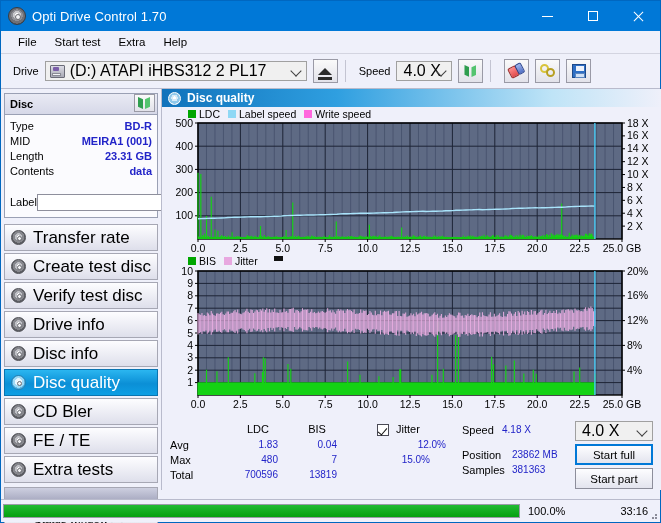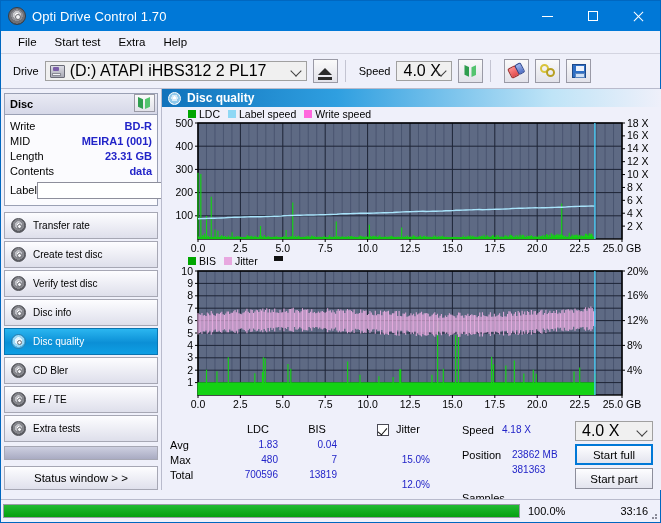--- a/index.html
+++ b/index.html
@@ -86,32 +86,32 @@
   
   .panel{margin:4px 3px 0 3px;border:1px solid #9aa0b4;background:#fbfbfe;}
   .panel-hd{height:20px;background:linear-gradient(#e9eaf4,#d6d8e8);display:flex;align-items:center;
             border-bottom:1px solid #9aa0b4;position:relative;}
   .panel-hd b{font-size:11px;padding-left:5px;}
   .panel-hd .tbtn{position:absolute;right:2px;top:0px;height:18px;width:21px;margin:0;}
   .panel-bd{padding:3px 5px 4px 5px;}
   .row{display:flex;justify-content:space-between;align-items:center;height:15px;font-size:11px;}
   .row .k{color:#000;}
   .row .v{color:#2224c8;font-weight:bold;}
-  .labelrow{display:flex;align-items:center;height:22px;margin-top:1px;}
+  .labelrow{display:flex;align-items:center;height:22px;margin-top:13px;}
   .labelrow .k{width:40px;font-size:11px;}
   .lbl-input{flex:1;height:17px;background:#fff;border:1px solid #8e8f9c;box-sizing:border-box;margin-right:3px;}
   .cd-ico{width:17px;height:17px;border-radius:50%;border:1px solid #8d8d4d;box-sizing:border-box;
      background:radial-gradient(circle at 50% 45%,#fffde3 0 17%,#e4e08a 18% 38%,#cfc96a 39% 62%,#e9e596 63% 100%);position:relative;}
   .cd-ico:after{content:"";position:absolute;left:6px;top:6px;width:4px;height:4px;border-radius:50%;
      background:#fdfced;border:1px solid #9b9a5c;}
 
   
   .nav{margin:6px 3px 0 3px;}
   .nav-btn{height:27px;display:flex;align-items:center;border:1px solid #a6a7b4;
-           background:linear-gradient(#fdfdff,#dedfeb);margin-bottom:2px;font-size:10px;
+           background:linear-gradient(#fdfdff,#dedfeb);margin-bottom:2px;font-size:17px;
            box-sizing:border-box;padding-left:6px;}
   .nav-btn.active{background:linear-gradient(#2bb6f0,#0b8fd6 55%,#0e9fe4);
                   color:#fff;border-color:#0a74b0;}
   .nav-ico{width:15px;height:15px;margin-right:7px;border-radius:50%;flex:none;
      background:radial-gradient(circle at 50% 45%,#fff 0 16%,#bfc0c6 17% 36%,#86878d 37% 60%,#5e5f65 61% 100%);
      border:1px solid #4b4c52;box-sizing:border-box;position:relative;}
   .nav-ico:after{content:"";position:absolute;left:5px;top:5px;width:3px;height:3px;border-radius:50%;
      background:#f4f4f7;border:1px solid #6b6c72;}
   .nav-btn.active .nav-ico{background:radial-gradient(circle at 50% 45%,#fff 0 16%,#e8f6ff 17% 36%,#9fd9f5 37% 60%,#57b7e8 61% 100%);border-color:#2a7fae;}
   .statusbtn{margin:6px 3px 0 3px;height:24px;border:1px solid #a6a7b4;
@@ -225,21 +225,21 @@
 
       <div class="panel">
         <div class="panel-hd">
           <b>Disc</b>
           <div class="tbtn">
               <span class="refresh"></span>
             </div>
         </div>
         <div class="panel-bd">
           <div class="row">
-            <span class="k">Write</span>
+            <span class="k">Type</span>
             <span class="v">BD-R</span>
           </div>
           <div class="row">
             <span class="k">MID</span>
             <span class="v">MEIRA1 (001)</span>
           </div>
           <div class="row">
             <span class="k">Length</span>
             <span class="v">23.31 GB</span>
           </div>
@@ -260,20 +260,24 @@
           <span class="nav-ico"></span>
           <span>Transfer rate</span>
         </div>
         <div class="nav-btn">
           <span class="nav-ico"></span>
           <span>Create test disc</span>
         </div>
         <div class="nav-btn">
           <span class="nav-ico"></span>
           <span>Verify test disc</span>
+        </div>
+        <div class="nav-btn">
+          <span class="nav-ico"></span>
+          <span>Drive info</span>
         </div>
         <div class="nav-btn">
           <span class="nav-ico"></span>
           <span>Disc info</span>
         </div>
         <div class="nav-btn active">
           <span class="nav-ico"></span>
           <span>Disc quality</span>
         </div>
         <div class="nav-btn">
@@ -569,36 +573,36 @@
 
       <div class="results">
         <span class="res-hd" style="left:76px;top:2px;width:40px;text-align:center;">LDC</span>
         <span class="res-hd" style="left:135px;top:2px;width:40px;text-align:center;">BIS</span>
         <span class="cb" style="left:215px;top:3px;"></span>
         <span class="res-hd" style="left:234px;top:2px;">Jitter</span>
 
         <span class="res-k" style="left:8px;top:18px;">Avg</span>
         <span class="res-v" style="left:66px;top:18px;width:50px;">1.83</span>
         <span class="res-v" style="left:125px;top:18px;width:50px;">0.04</span>
-        <span class="res-v" style="left:208px;top:18px;width:60px;margin-top:40px;">12.0%</span>
+        <span class="res-v" style="left:224px;top:18px;width:60px;">12.0%</span>
 
         <span class="res-k" style="left:8px;top:33px;">Max</span>
         <span class="res-v" style="left:66px;top:33px;width:50px;">480</span>
         <span class="res-v" style="left:125px;top:33px;width:50px;">7</span>
         <span class="res-v" style="left:208px;top:33px;width:60px;">15.0%</span>
 
         <span class="res-k" style="left:8px;top:48px;">Total</span>
         <span class="res-v" style="left:56px;top:48px;width:60px;">700596</span>
         <span class="res-v" style="left:118px;top:48px;width:57px;">13819</span>
 
         <span class="res-k" style="left:300px;top:3px;">Speed</span>
         <span class="res-v" style="left:340px;top:3px;width:60px;text-align:left;">4.18 X</span>
         <span class="res-k" style="left:300px;top:28px;">Position</span>
         <span class="res-v" style="left:350px;top:28px;width:70px;text-align:left;">23862 MB</span>
-        <span class="res-k" style="left:300px;top:43px;margin-top:28px;">Samples</span>
+        <span class="res-k" style="left:300px;top:43px;">Samples</span>
         <span class="res-v" style="left:350px;top:43px;width:70px;text-align:left;">381363</span>
 
         <div class="combo" style="position:absolute;left:413px;top:0px;width:78px;padding-left:6px;">
           <span>4.0 X</span>
           <span class="caret"></span>
         </div>
         <div class="btn focus" style="left:413px;top:23px;width:78px;height:21px;">Start full</div>
         <div class="btn" style="left:413px;top:47px;width:78px;height:21px;">Start part</div>
       </div>
 

